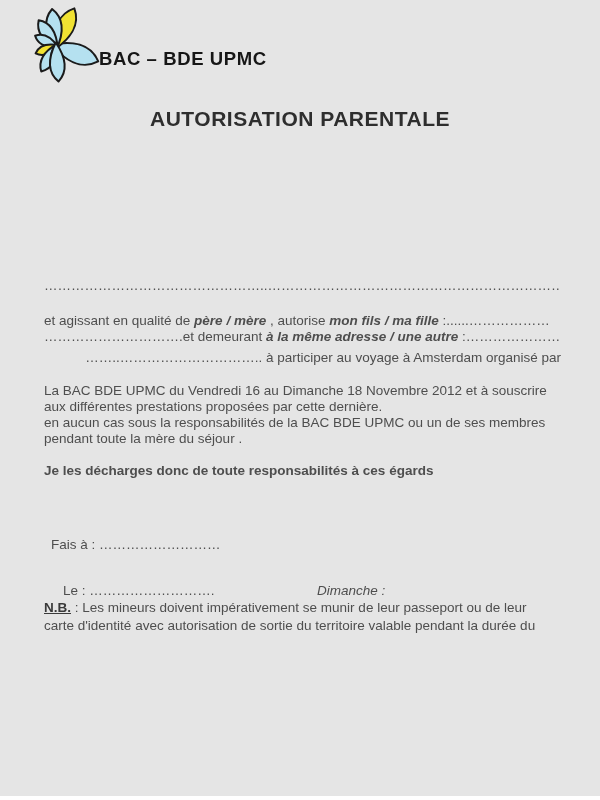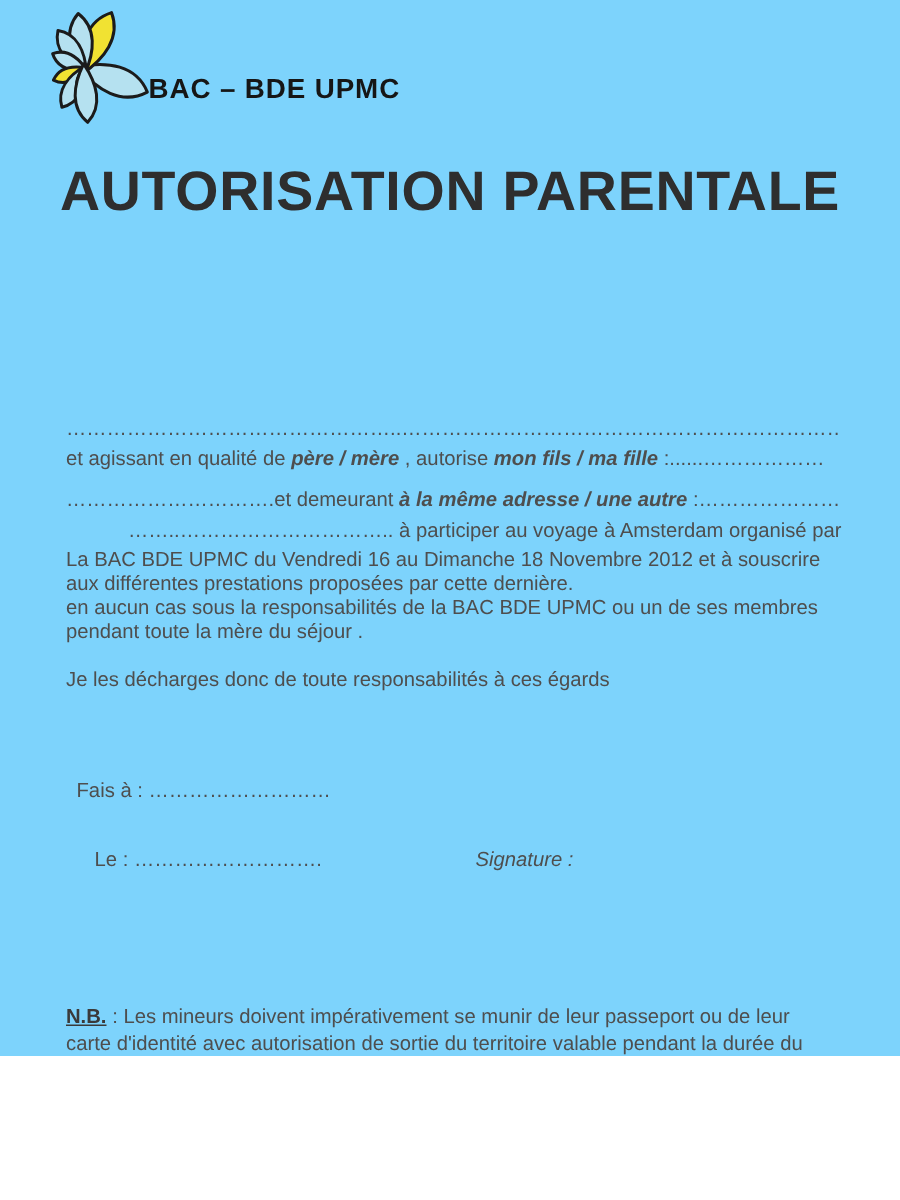--- a/index.html
+++ b/index.html
@@ -1,20 +1,20 @@
 <!DOCTYPE html>
 <html lang="fr"><head>
 <meta charset="utf-8">
 <style>
   html, body { margin: 0; padding: 0; background: #ffffff; }
   .page {
     position: relative;
     width: 600px;
-    height: 704px;
-    background: #7dd3fc;
+    height: 796px;
+    background: #e5e5e5;
     overflow: hidden;
     font-family: "Liberation Sans", "DejaVu Sans", sans-serif;
     color: #4e4e4e;
   }
 
   
   .logo-svg { position: absolute; left: 0; top: 0; }
   .wordmark {
     position: absolute;
     left: 99px;
@@ -27,21 +27,21 @@
   }
 
   
   .doc-title {
     position: absolute;
     left: 0;
     right: 0;
     top: 107px;
     margin: 0;
     text-align: center;
-    font-size: 37px;
+    font-size: 21px;
     font-weight: 700;
     letter-spacing: 0.5px;
     color: #2e2e2e;
     white-space: nowrap;
   }
 
   
   .content {
     position: absolute;
     left: 44px;
@@ -51,29 +51,29 @@
   }
   .line {
     line-height: 16px;
     height: 16px;
     white-space: nowrap;
   }
   .clip { overflow: hidden; }
   .bi { font-weight: 700; font-style: italic; }
 
   .mt8  { margin-top: 8px; }
-  .mt1  { margin-top: 4px; }
-  .mt11 { margin-top: 11px; }
+  .mt1  { margin-top: 19px; }
+  .mt11 { }
   .mt5  { margin-top: 5px; text-align: right; }
-  .mt3  { margin-top: 3px; }
+  .mt3  { margin-top: 17px; }
   .mt15 { margin-top: 15px; }
-  .mt16 { margin-top: 16px; }
+  .mt16 { margin-top: 16px; font-weight: bold; }
   .mt58 { margin-top: 58px; }
   .mt14 { margin-top: 30px; }
-  .mt88 { margin-top: 88px; }
+  .mt88 { }
 
   .indent7  { padding-left: 7px; }
   .indent19 { padding-left: 19px; }
 
   .le-row { position: relative; }
   .sig {
     position: absolute;
     left: 273px;
     top: 0;
     font-style: italic;
@@ -121,21 +121,21 @@
     <div class="line mt3">La BAC BDE UPMC du Vendredi 16 au Dimanche 18 Novembre 2012 et à souscrire</div>
     <div class="line">aux différentes prestations proposées par cette dernière.</div>
 
     <div class="line">en aucun cas sous la responsabilités de la BAC BDE UPMC ou un de ses membres</div>
     <div class="line">pendant toute la mère du séjour .</div>
 
     <div class="line mt16">Je les décharges donc de toute responsabilités à ces égards</div>
 
     <div class="line mt58 indent7">Fais à : ………………………</div>
 
-    <div class="line le-row mt14"><span class="indent19">Le : ……………………….</span><span class="sig">Signature :</span></div>
+    <div class="line le-row mt14"><span class="indent19">Le : ……………………….</span><span class="sig">Dimanche :</span></div>
 
     <div class="mt88">
       <div class="nb-line"><span class="nb-label">N.B.</span><span> : Les mineurs doivent impérativement se munir de leur passeport ou de leur</span></div>
       <div class="nb-line">carte d'identité avec autorisation de sortie du territoire valable pendant la durée du</div>
     </div>
 
   </main>
 </div>
 
 </body></html>

